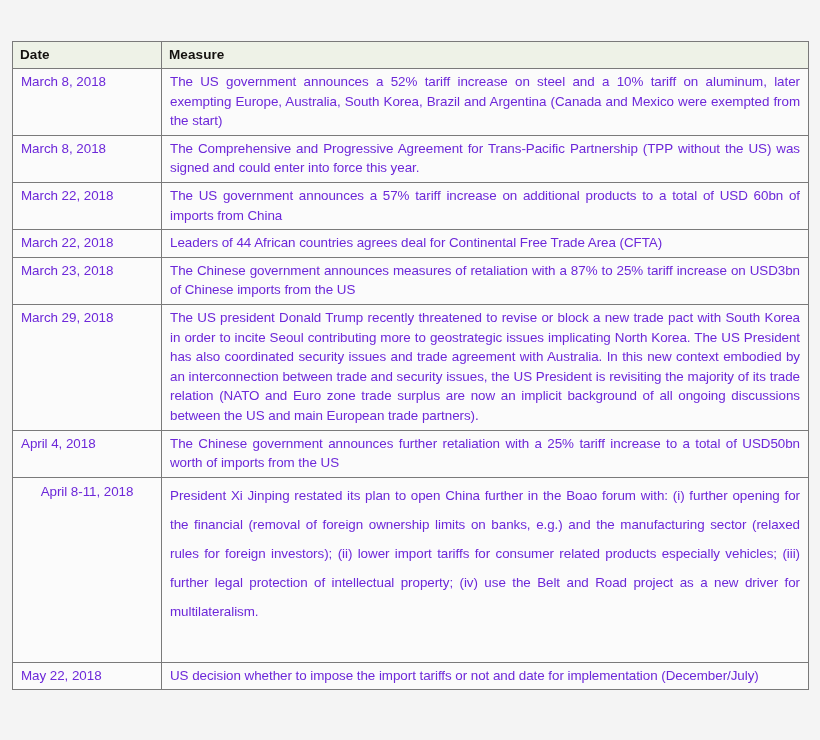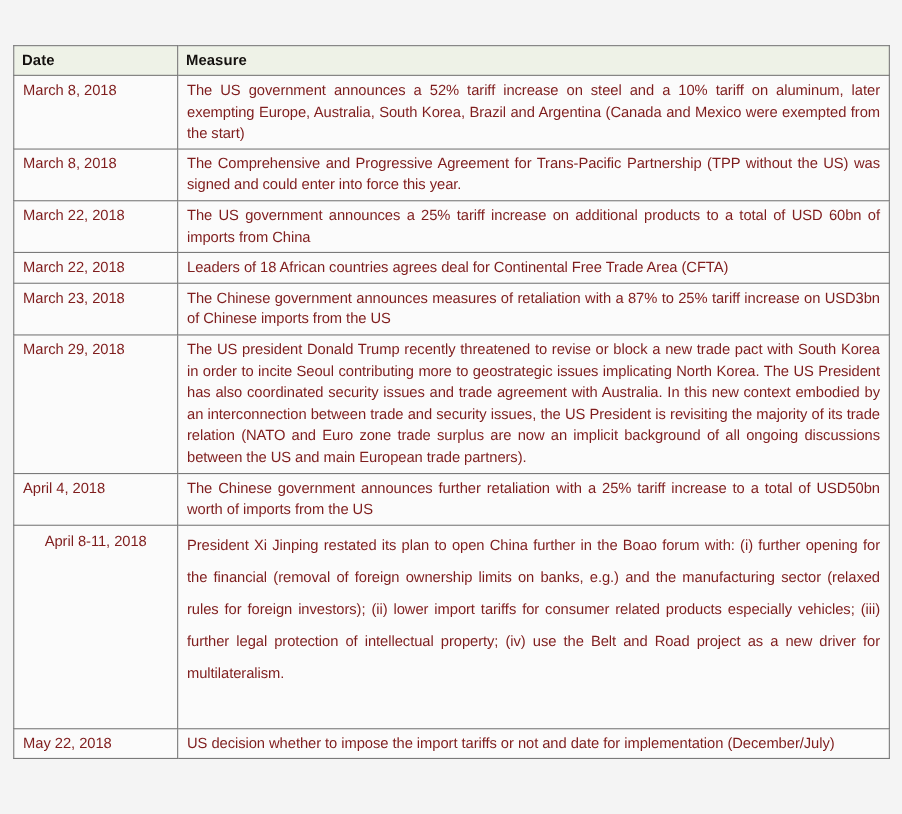--- a/index.html
+++ b/index.html
@@ -56,21 +56,21 @@
     padding: 4px 7px 5px 7px;
     text-align: left;
     color: #14110f;
     letter-spacing: 0.1px;
   }
 
   table.measures tbody td {
     font-size: 13.4px;
     line-height: 19.6px;
     padding: 3px 8px 4px 8px;
-    color: #7f1d1d;
+    color: #6d28d9;
     margin-left: 36px;
   }
 
   td.date-cell {
     white-space: nowrap;
     text-align: left;
     letter-spacing: -0.05px;
   }
 
   td.measure-cell {
@@ -122,27 +122,27 @@
           </tr>
           <tr>
             <td class="date-cell">March 8, 2018</td>
             <td class="measure-cell">
               <span class="body-text">The Comprehensive and Progressive Agreement for Trans-Pacific Partnership (TPP without the US) was signed and could enter into force this year.</span>
             </td>
           </tr>
           <tr>
             <td class="date-cell">March 22, 2018</td>
             <td class="measure-cell">
-              <span class="body-text">The US government announces a 25% tariff increase on additional products to a total of USD 60bn of imports from China</span>
+              <span class="body-text">The US government announces a 57% tariff increase on additional products to a total of USD 60bn of imports from China</span>
             </td>
           </tr>
           <tr>
             <td class="date-cell">March 22, 2018</td>
             <td class="measure-cell">
-              <span class="body-text">Leaders of 18 African countries agrees deal for Continental Free Trade Area (CFTA)</span>
+              <span class="body-text">Leaders of 44 African countries agrees deal for Continental Free Trade Area (CFTA)</span>
             </td>
           </tr>
           <tr>
             <td class="date-cell">March 23, 2018</td>
             <td class="measure-cell">
               <span class="body-text">The Chinese government announces measures of retaliation with a  87% to 25% tariff increase on USD3bn of Chinese imports from the US</span>
             </td>
           </tr>
           <tr>
             <td class="date-cell">March 29, 2018</td>

